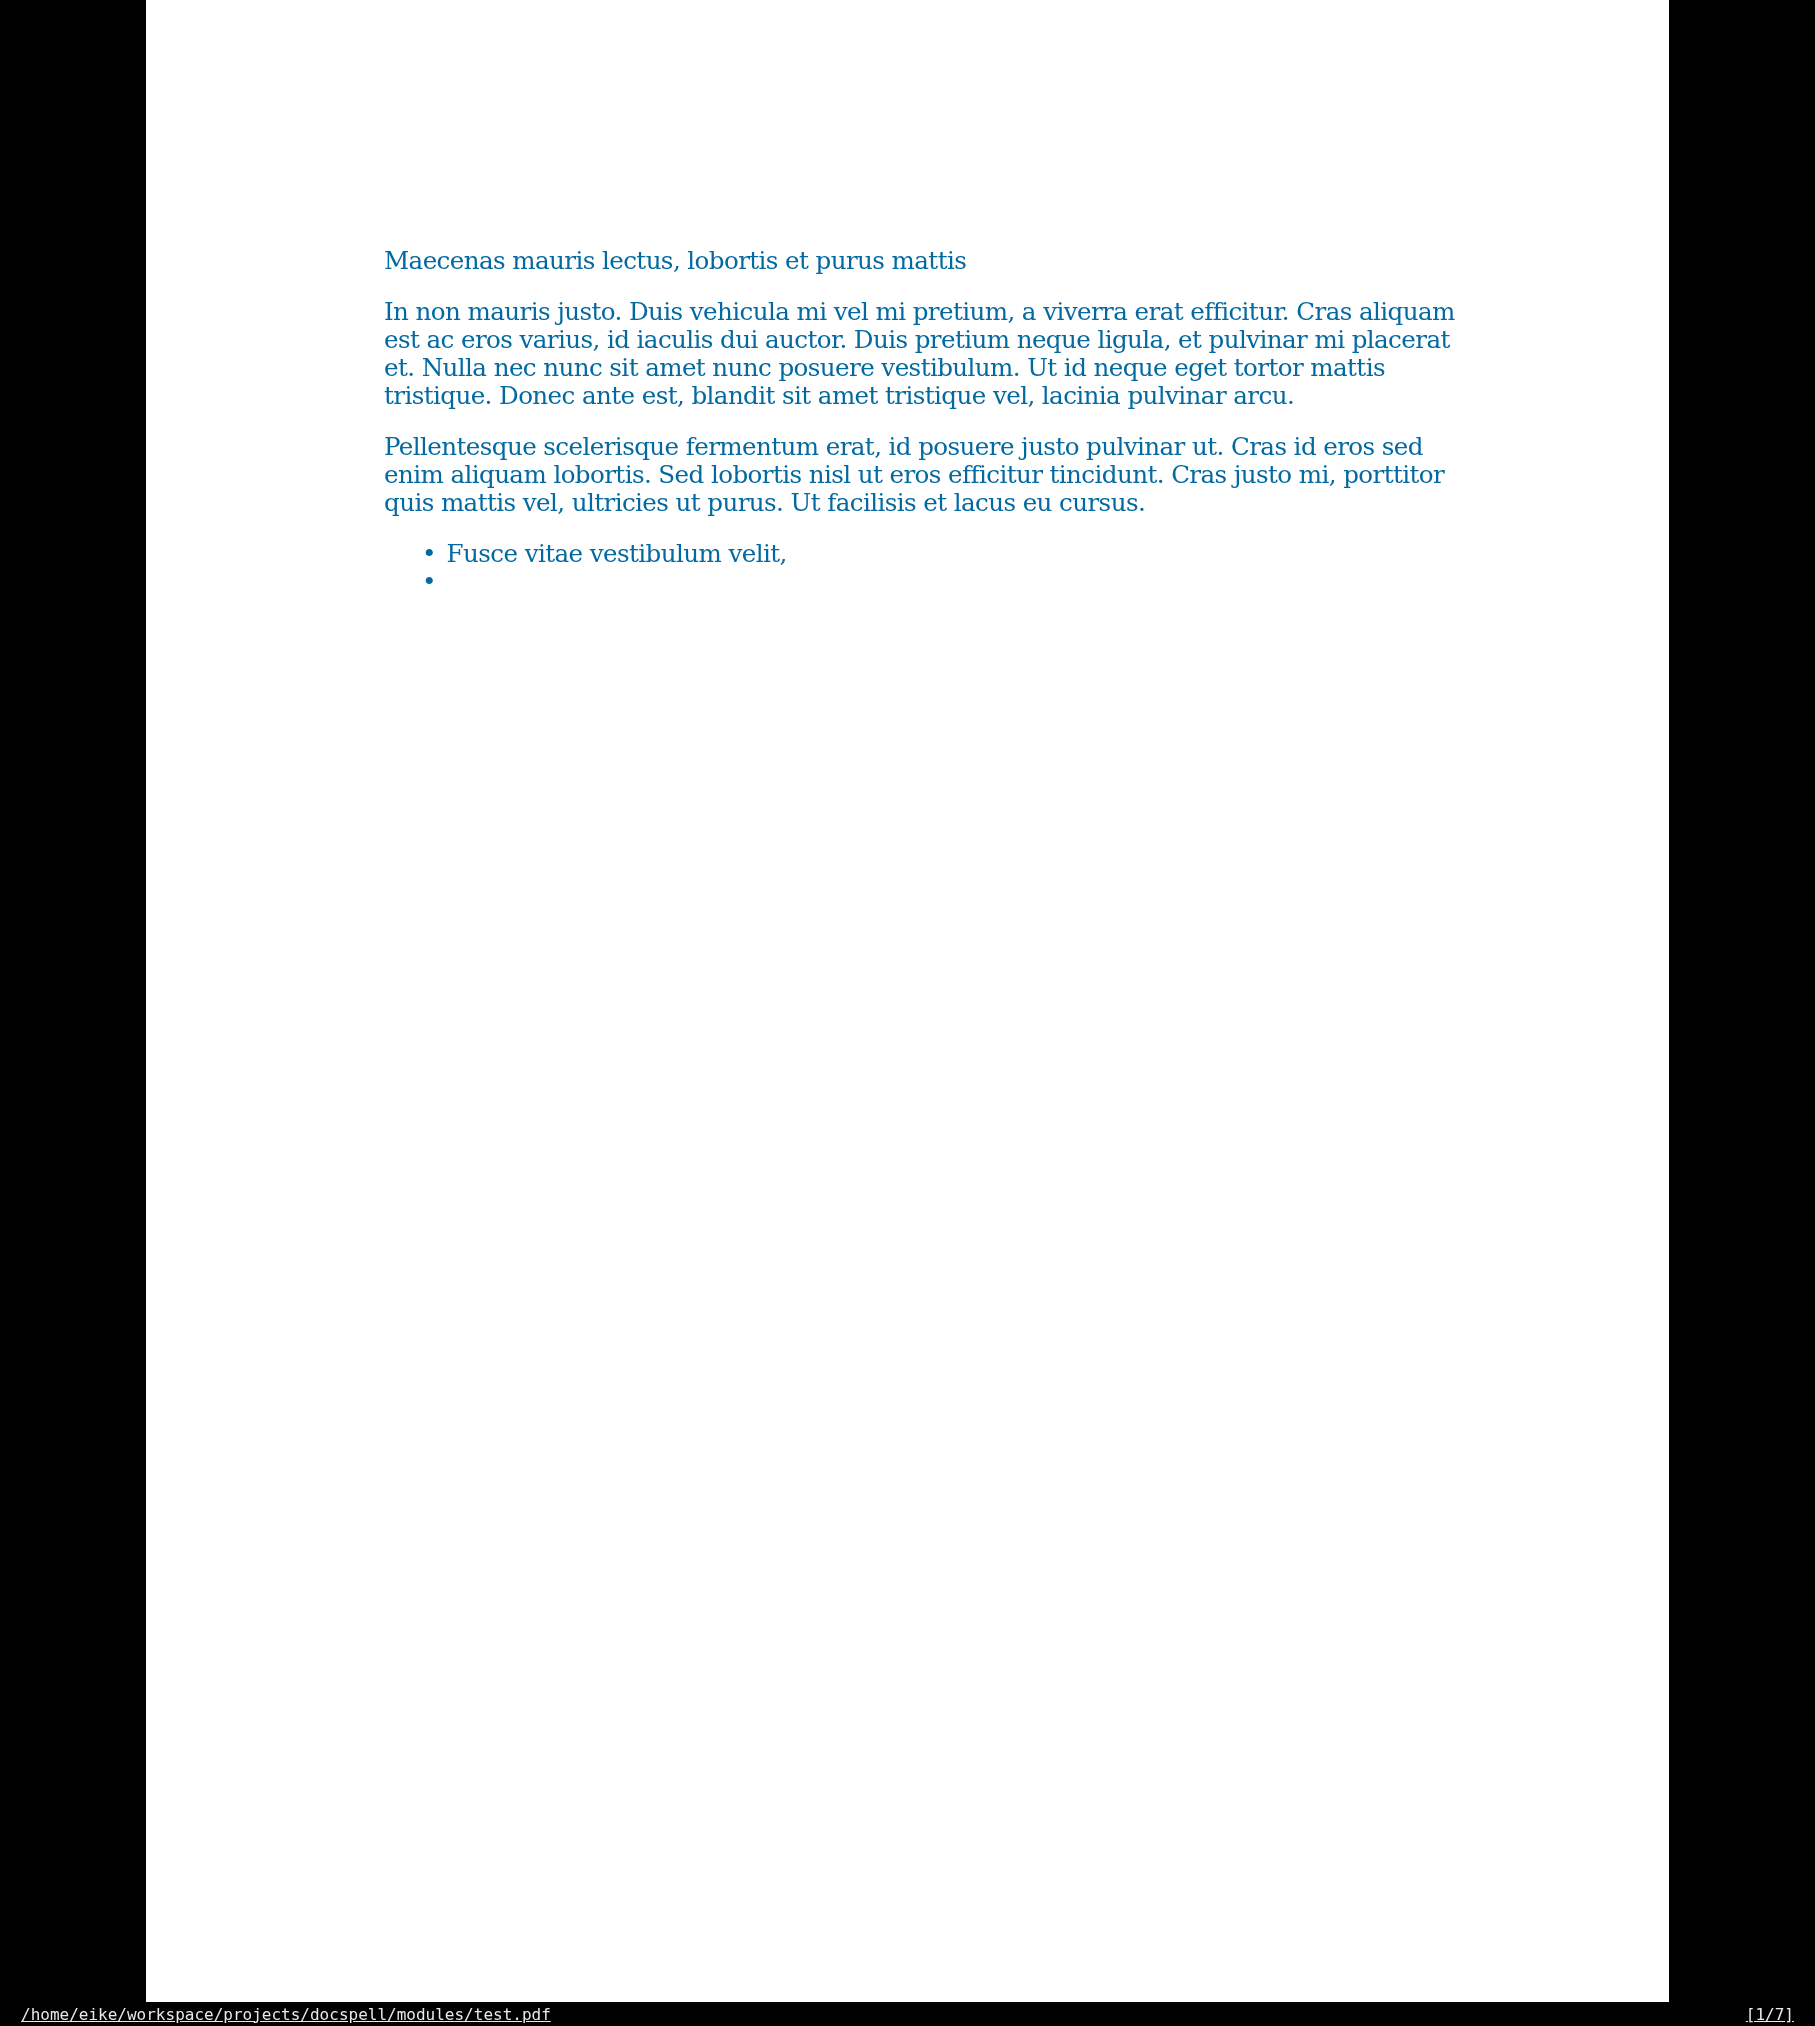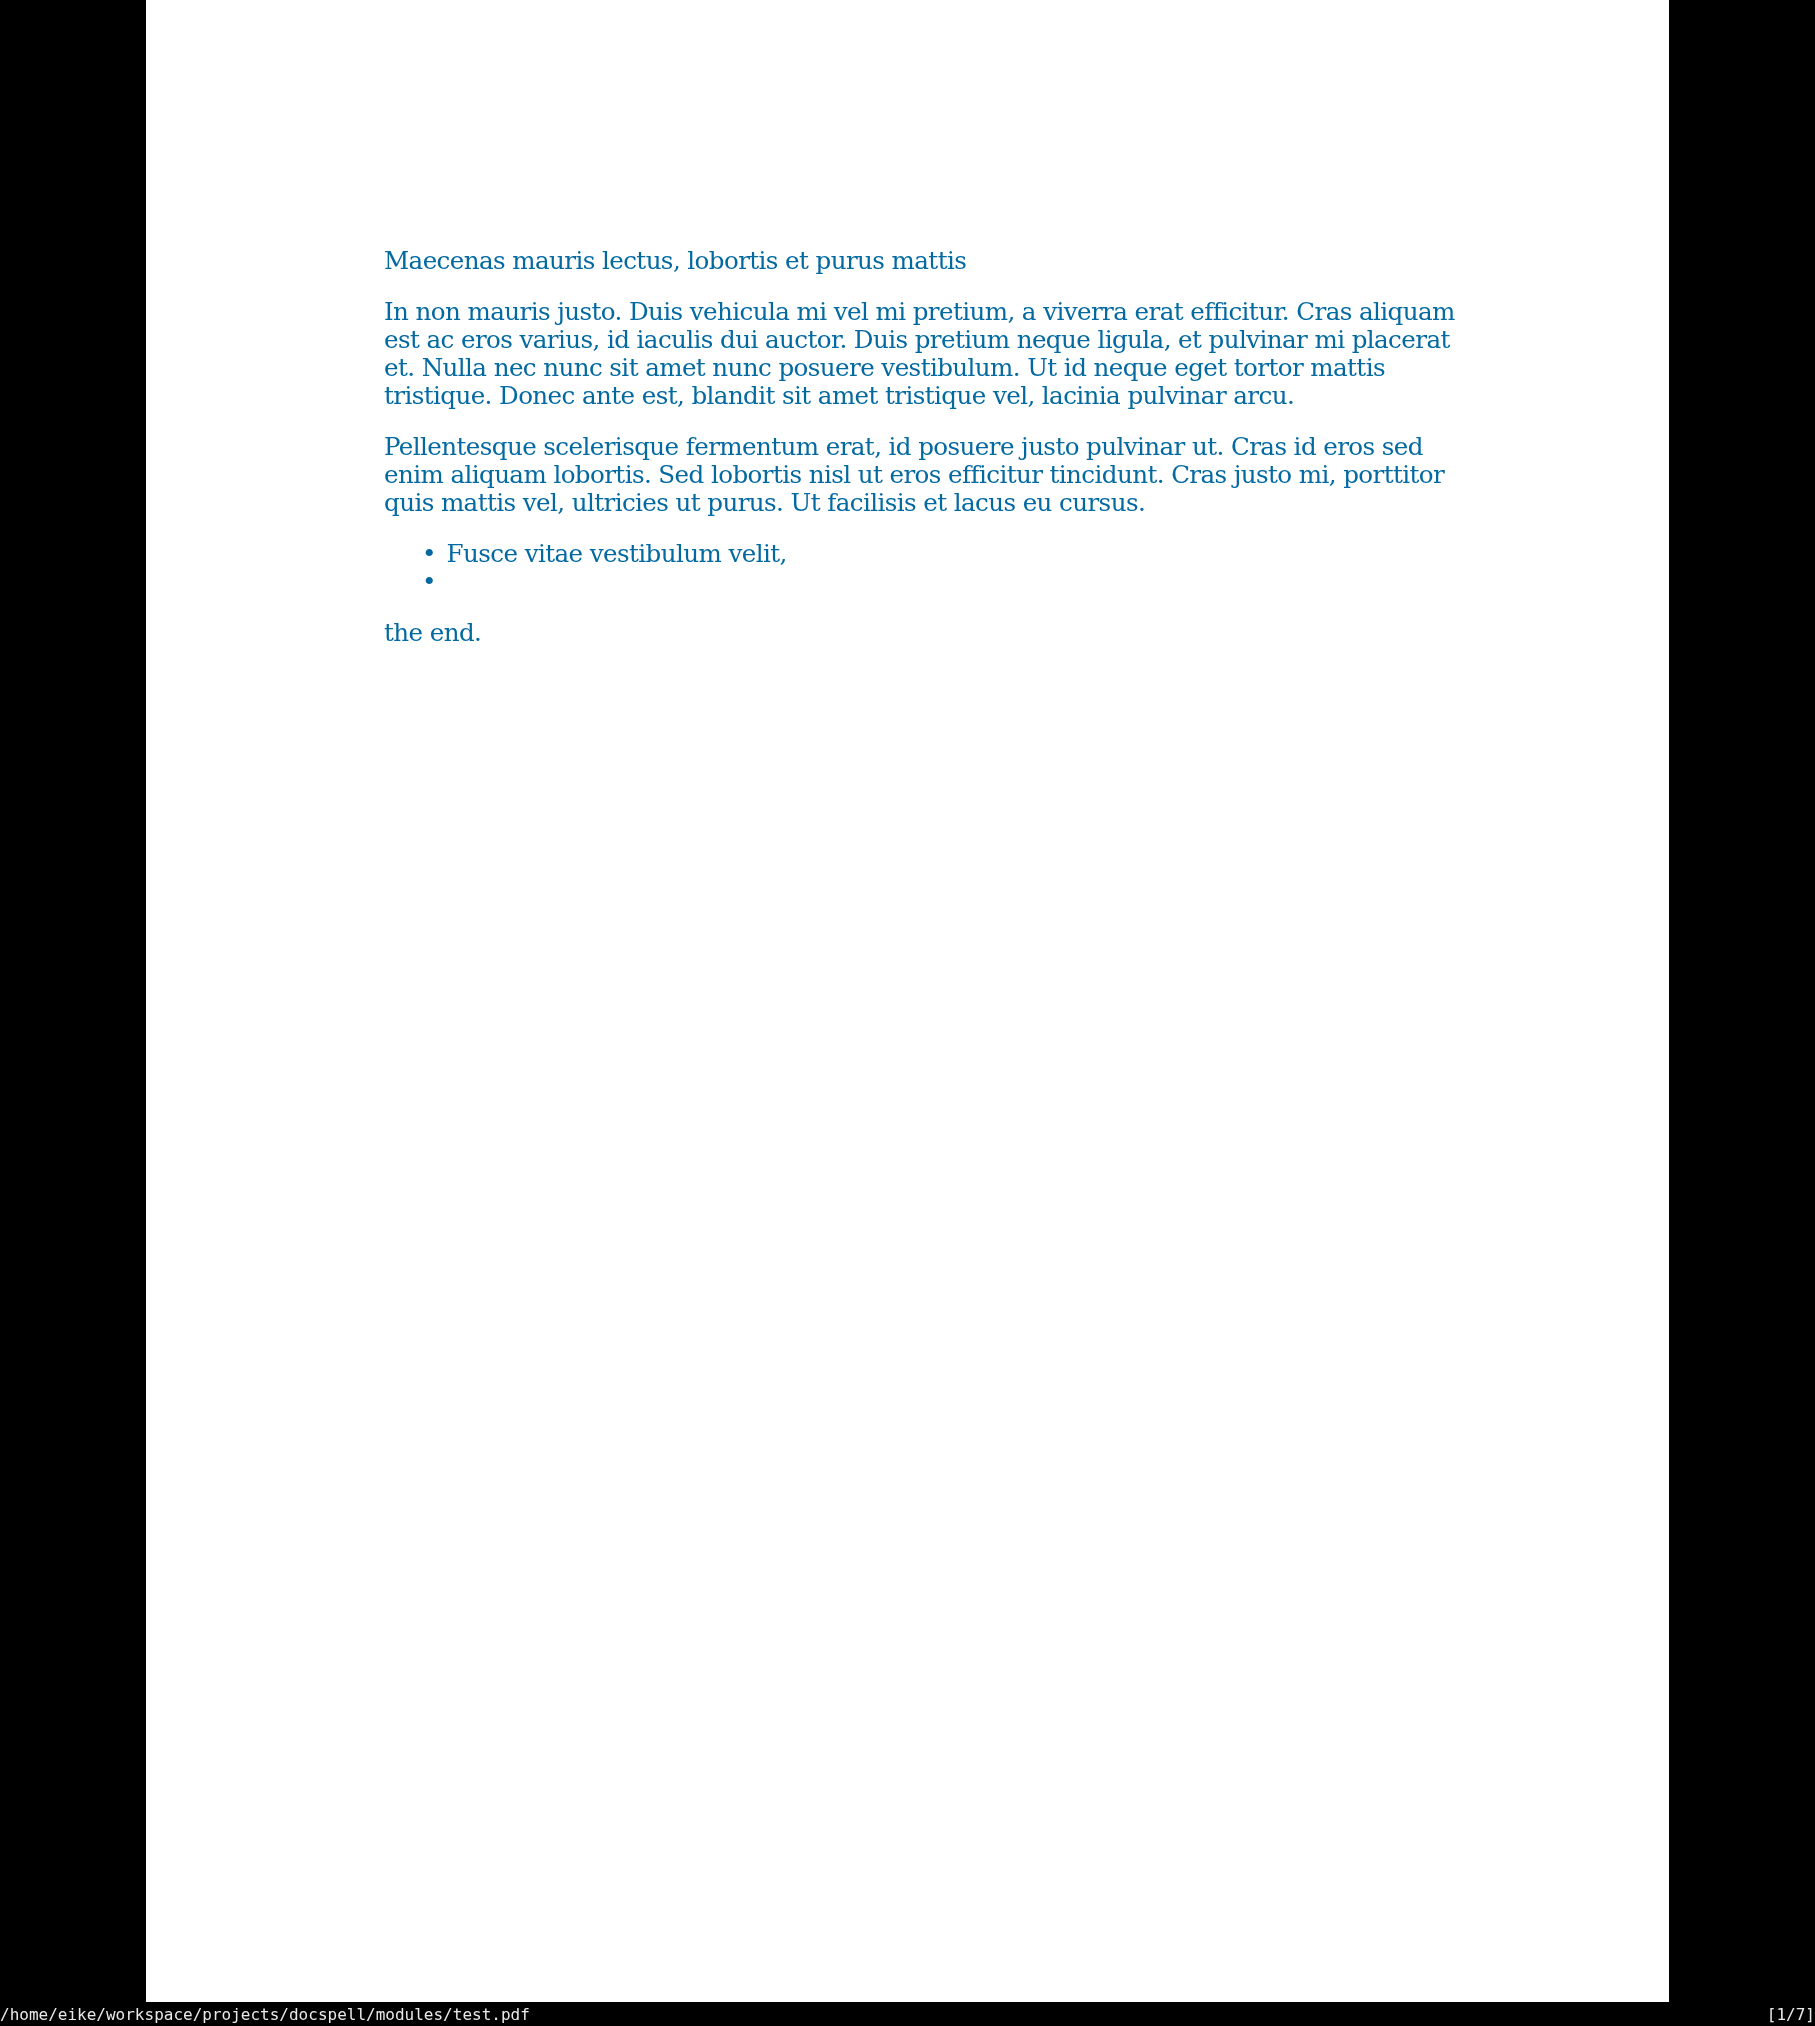--- a/index.html
+++ b/index.html
@@ -61,42 +61,42 @@
     width: 100%;
     height: 24px;
     box-sizing: border-box;
     background: #000000;
     color: #e9e9e9;
     font-family: "DejaVu Sans Mono", monospace;
     font-size: 16px;
     display: flex;
     justify-content: space-between;
     align-items: center;
-    padding: 0 0;
+    padding: 0 21px;
     white-space: nowrap;
+    text-decoration: underline;
   }
 </style>
 </head>
 <body>
 
 <div class="pdf-page">
   <div class="doc-content">
     <p>Maecenas mauris lectus, lobortis et purus mattis</p>
     <p>In non mauris justo. Duis vehicula mi vel mi pretium, a viverra erat efficitur. Cras aliquam est ac eros varius, id iaculis dui auctor. Duis pretium neque ligula, et pulvinar mi placerat et. Nulla nec nunc sit amet nunc posuere vestibulum. Ut id neque eget tortor mattis tristique. Donec ante est, blandit sit amet tristique vel, lacinia pulvinar arcu.</p>
     <p>Pellentesque scelerisque fermentum erat, id posuere justo pulvinar ut. Cras id eros sed enim aliquam lobortis. Sed lobortis nisl ut eros efficitur tincidunt. Cras justo mi, porttitor quis mattis vel, ultricies ut purus. Ut facilisis et lacus eu cursus.</p>
     <ul class="bullet-list">
       <li>
         <span class="bullet-marker">•</span>
         <span>Fusce vitae vestibulum velit,</span>
       </li>
       <li>
         <span class="bullet-marker">•</span>
       </li>
     </ul>
-    <p class="closing">the end.</p>
   </div>
 </div>
 
 <div class="status-bar">
   <span>/home/eike/workspace/projects/docspell/modules/test.pdf</span>
   <span>[1/7]</span>
 </div>
 
 
 </body></html>

